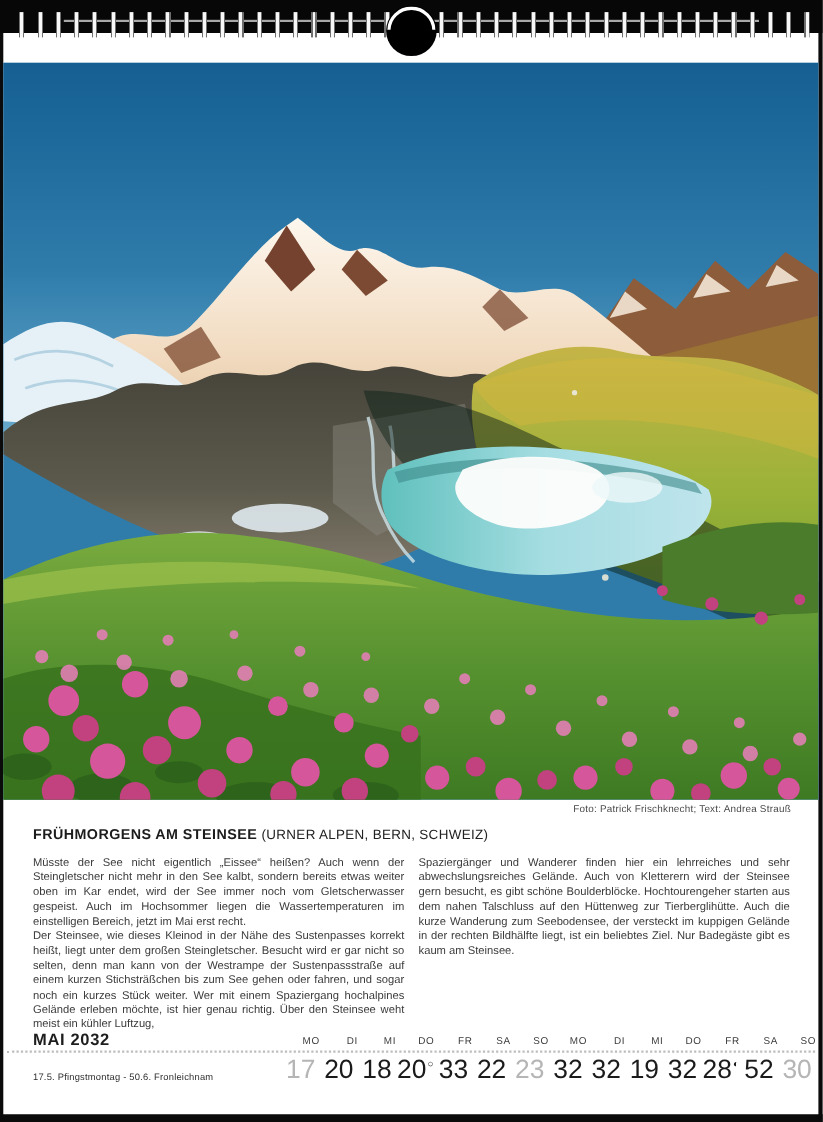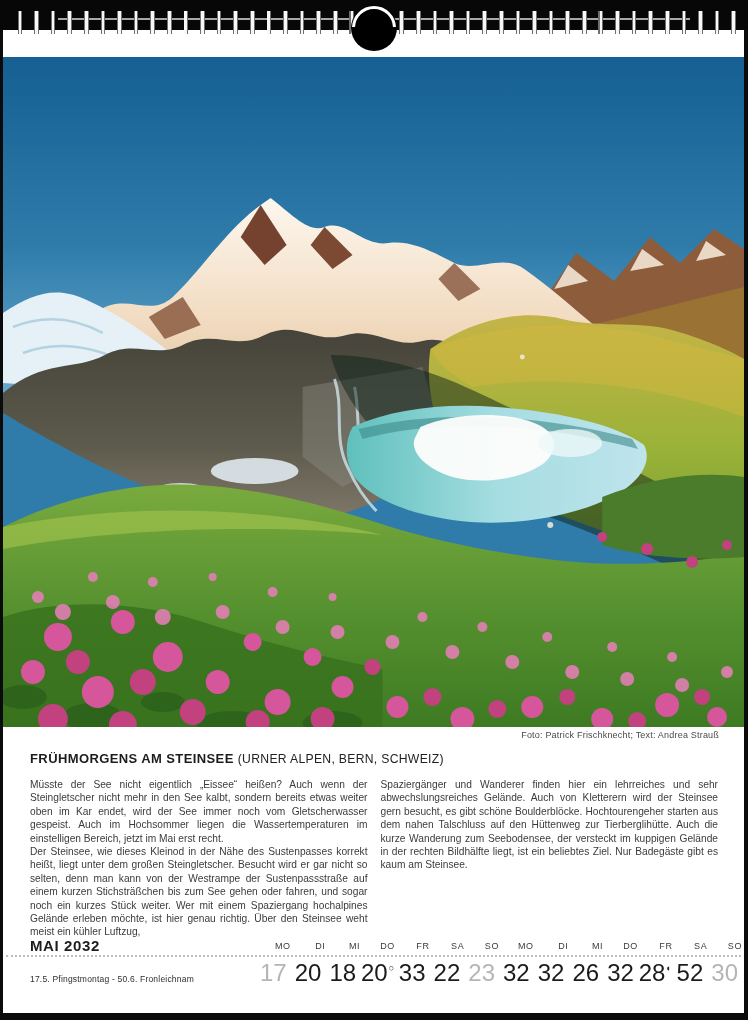--- a/index.html
+++ b/index.html
@@ -263,21 +263,21 @@
       <div class="dt-row">
         <span class="day-cell muted"><span>17</span></span>
         <span class="day-cell"><span>20</span></span>
         <span class="day-cell"><span>18</span></span>
         <span class="day-cell"><span>20</span><span class="moon">○</span></span>
         <span class="day-cell"><span>33</span></span>
         <span class="day-cell"><span>22</span></span>
         <span class="day-cell muted"><span>23</span></span>
         <span class="day-cell"><span>32</span></span>
         <span class="day-cell"><span>32</span></span>
-        <span class="day-cell"><span>26</span></span>
+        <span class="day-cell"><span>19</span></span>
         <span class="day-cell"><span>32</span></span>
         <span class="day-cell"><span>28</span><span class="moon">◐</span></span>
         <span class="day-cell"><span>52</span></span>
         <span class="day-cell muted"><span>30</span></span>
       </div>
     </div>
   </div>
 
 </div>
 

